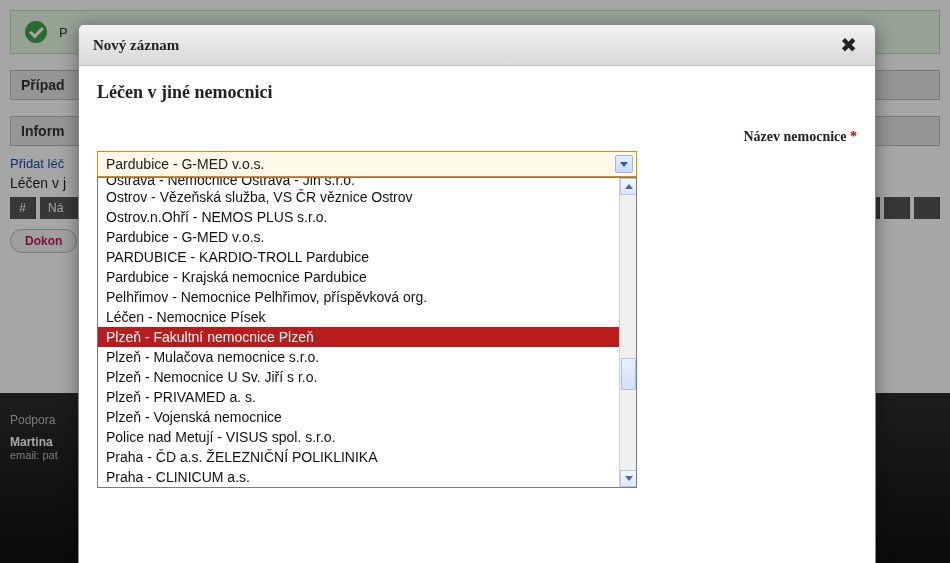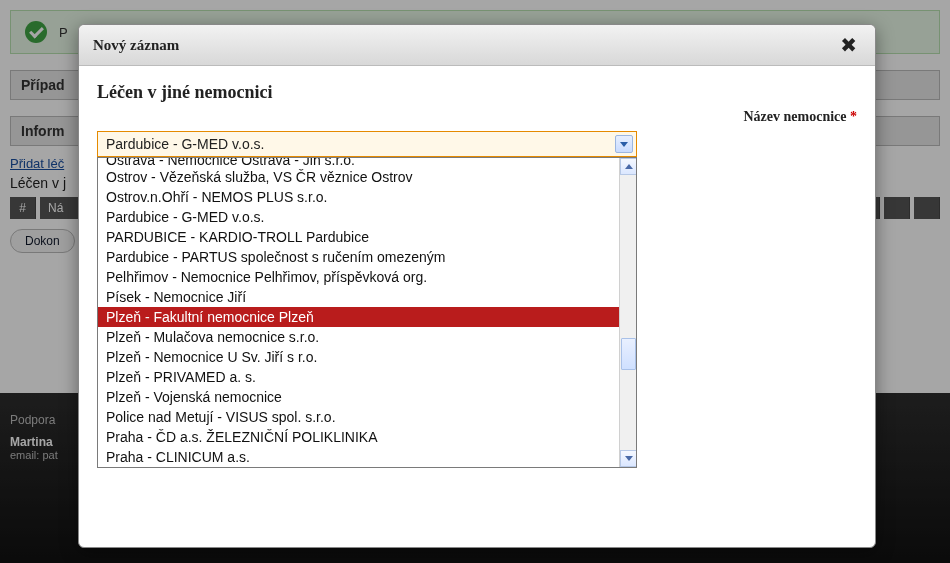--- a/index.html
+++ b/index.html
@@ -9,48 +9,48 @@
   
   .bg { position: absolute; inset: 0; }
   .success-banner { margin: 10px; border: 1px solid #b7e0b0; background: #e9f7e6; padding: 10px 14px; display: flex; align-items: center; gap: 12px; }
   .success-ico { width: 22px; height: 22px; border-radius: 50%; background: #3fa544; position: relative; }
   .success-ico::after { content: ""; position: absolute; left: 5px; top: 6px; width: 10px; height: 5px; border-left: 3px solid #fff; border-bottom: 3px solid #fff; transform: rotate(-45deg); }
   .success-text { color: #333; }
 
   .section-hdr { margin: 16px 10px 0 10px; background: #e6e6e6; border: 1px solid #bbb; padding: 6px 10px; font-weight: bold; font-size: 14px; color: #333; }
 
   .link-row { margin: 10px 10px 4px 10px; }
-  .link { color: #1a4fa0; text-decoration: underline; cursor: pointer; }
+  .link { color: #1a4fa0; cursor: pointer; }
 
   .subhdr { margin: 2px 10px; font-size: 14px; color: #222; }
 
   .table-stub { margin: 6px 10px; display: flex; gap: 4px; }
   .th { background: #555; color: #fff; font-size: 12px; padding: 4px 8px; border-right: 1px solid #444; }
   .th.small { width: 26px; text-align: center; }
   .th.grow { flex: 1; }
 
   .btn-row { margin: 10px; }
-  .btn { display: inline-block; background: #f5f5f5; border: 1px solid #bbb; border-radius: 14px; padding: 4px 14px; font-size: 12px; color: #0f172a; cursor: pointer; }
+  .btn { display: inline-block; background: #f5f5f5; border: 1px solid #bbb; border-radius: 14px; padding: 4px 14px; font-size: 12px; color: #be185d; cursor: pointer; font-weight: bold; }
 
   .footer-dark { position: absolute; left: 0; right: 0; bottom: 0; height: 170px; background: linear-gradient(#2d2d2d, #111); color: #ddd; padding: 20px 10px 10px 10px; font-size: 12px; }
   .footer-support { color: #bdbdbd; margin-bottom: 8px; }
   .footer-name { font-weight: bold; color: #fff; }
   .footer-email { color: #bdbdbd; font-size: 11px; }
 
   
   .overlay { position: absolute; inset: 0; background: rgba(0,0,0,0.35); }
 
   
   .modal { position: absolute; left: 78px; top: 24px; width: 798px; background: #fff; border: 1px solid #888; border-radius: 6px; box-shadow: 0 4px 18px rgba(0,0,0,0.4); }
   .modal-titlebar { background: linear-gradient(#f2f2f2, #d8d8d8); border-bottom: 1px solid #bbb; border-radius: 6px 6px 0 0; padding: 10px 14px; display: flex; align-items: center; font-family: Georgia, "Times New Roman", serif; font-size: 15px; color: #222; justify-content: flex-end; }
   .modal-title { flex: 1; font-weight: bold; }
   .modal-close { font-size: 20px; line-height: 1; color: #222; cursor: pointer; padding: 0 4px; }
 
   .modal-body { padding: 16px 18px 20px 18px; }
-  .form-title { font-family: Georgia, "Times New Roman", serif; font-size: 18px; font-weight: bold; color: #222; margin-bottom: 6px; }
+  .form-title { font-family: Georgia, "Times New Roman", serif; font-size: 18px; font-weight: bold; color: #222; margin-bottom: 26px; }
   .field-label { font-family: Georgia, "Times New Roman", serif; font-size: 14px; color: #222; font-weight: bold; margin-bottom: 6px; text-align: right; }
   .req { color: #c00; }
 
   .select-wrap { position: relative; width: 540px; }
   .select-input { width: 100%; height: 26px; border: 1px solid #e58a00; background: #fff8e8; padding: 0 28px 0 8px; font-size: 14px; color: #222; }
   .select-caret { position: absolute; right: 4px; top: 4px; width: 18px; height: 18px; background: linear-gradient(#e7efff,#c9dbff); border: 1px solid #9cb6e0; border-radius: 2px; display: flex; align-items: center; justify-content: center; cursor: pointer; }
   .select-caret::after { content: ""; width: 0; height: 0; border-left: 4px solid transparent; border-right: 4px solid transparent; border-top: 5px solid #2a5da8; }
 
   .dropdown { position: absolute; left: 0; top: 26px; width: 540px; max-height: 360px; border: 1px solid #7a7a7a; background: #fff; overflow: hidden; display: flex; z-index: 5; justify-content: flex-end; }
   .dd-list { flex: 1; overflow: hidden; }
@@ -125,23 +125,23 @@
 
         <div class="dropdown">
           <div class="dd-list" id="dd-list">
               <div class="dd-item clip-top">
                 <span>Ostrava - Nemocnice Ostrava - Jih s.r.o.</span>
               </div>
               <div class="dd-item">Ostrov - Vězeňská služba, VS ČR věznice Ostrov</div>
               <div class="dd-item">Ostrov.n.Ohří - NEMOS PLUS s.r.o.</div>
               <div class="dd-item">Pardubice - G-MED v.o.s.</div>
               <div class="dd-item">PARDUBICE - KARDIO-TROLL Pardubice</div>
-              <div class="dd-item">Pardubice - PARTUS společnost s ručením omezeným</div>
+              <div class="dd-item">Pardubice - Krajská nemocnice Pardubice</div>
               <div class="dd-item">Pelhřimov - Nemocnice Pelhřimov, příspěvková org.</div>
-              <div class="dd-item">Písek - Nemocnice Jiří</div>
+              <div class="dd-item">Léčen - Nemocnice Písek</div>
               <div class="dd-item highlight">Plzeň - Fakultní nemocnice Plzeň</div>
               <div class="dd-item">Plzeň - Mulačova nemocnice s.r.o.</div>
               <div class="dd-item">Plzeň - Nemocnice U Sv. Jiří s r.o.</div>
               <div class="dd-item">Plzeň - PRIVAMED a. s.</div>
               <div class="dd-item">Plzeň - Vojenská nemocnice</div>
               <div class="dd-item">Police nad Metují - VISUS spol. s.r.o.</div>
               <div class="dd-item">Praha - ČD a.s. ŽELEZNIČNÍ POLIKLINIKA</div>
               <div class="dd-item">Praha - CLINICUM a.s.</div>
             </div>
           <div class="dd-scroll">

